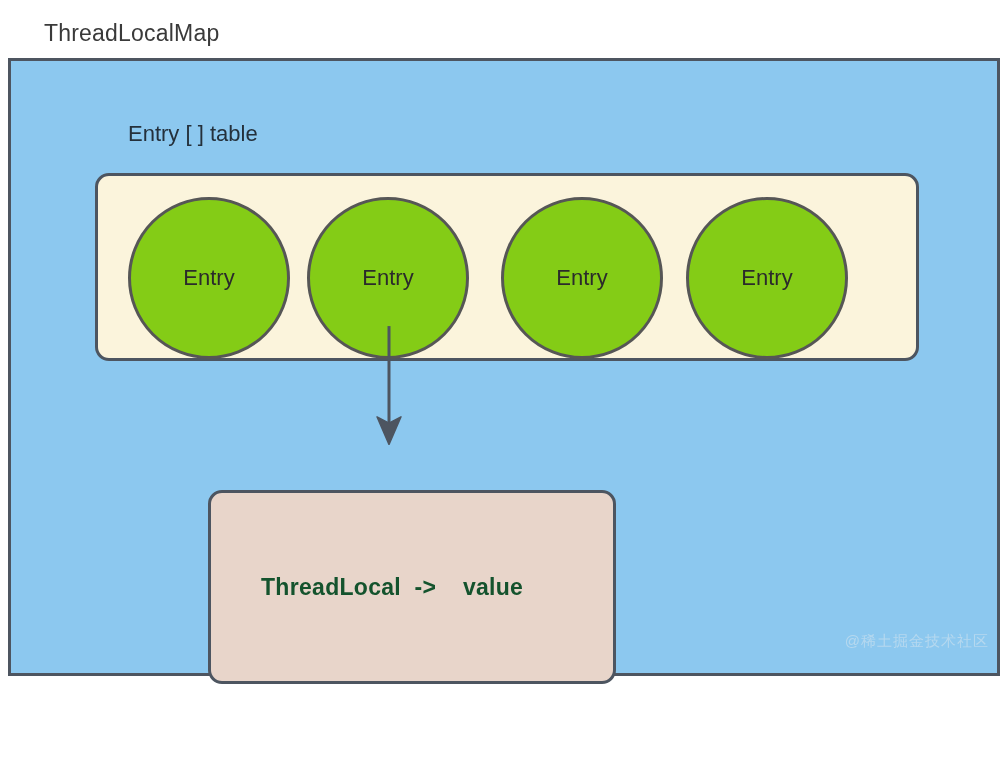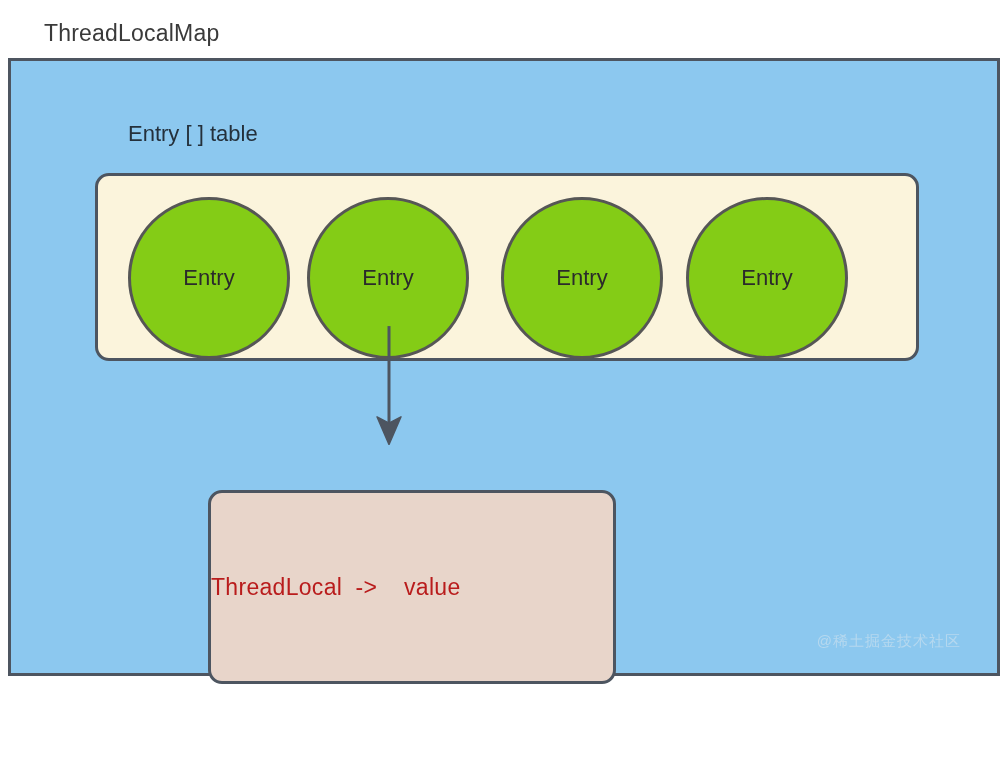--- a/index.html
+++ b/index.html
@@ -109,30 +109,32 @@
     height: 194px;
     background: #e8d5ca;
     border: 3px solid #4d5560;
     border-radius: 14px;
     box-sizing: border-box;
     display: flex;
     align-items: center;
     justify-content: flex-start;
   }
   .value-box .value-text {
+    margin-left: 50px;
     font-size: 23px;
-    color: #b91c1c;
+    color: #14532d;
     white-space: pre;
     letter-spacing: 0.3px;
+    font-weight: bold;
   }
 
   
   .watermark {
     position: absolute;
-    right: 36px;
+    right: 8px;
     bottom: 22px;
     font-size: 15px;
     color: #b5d8ef;
     white-space: nowrap;
     letter-spacing: 1px;
   }
 </style>
 </head>
 <body>
 

